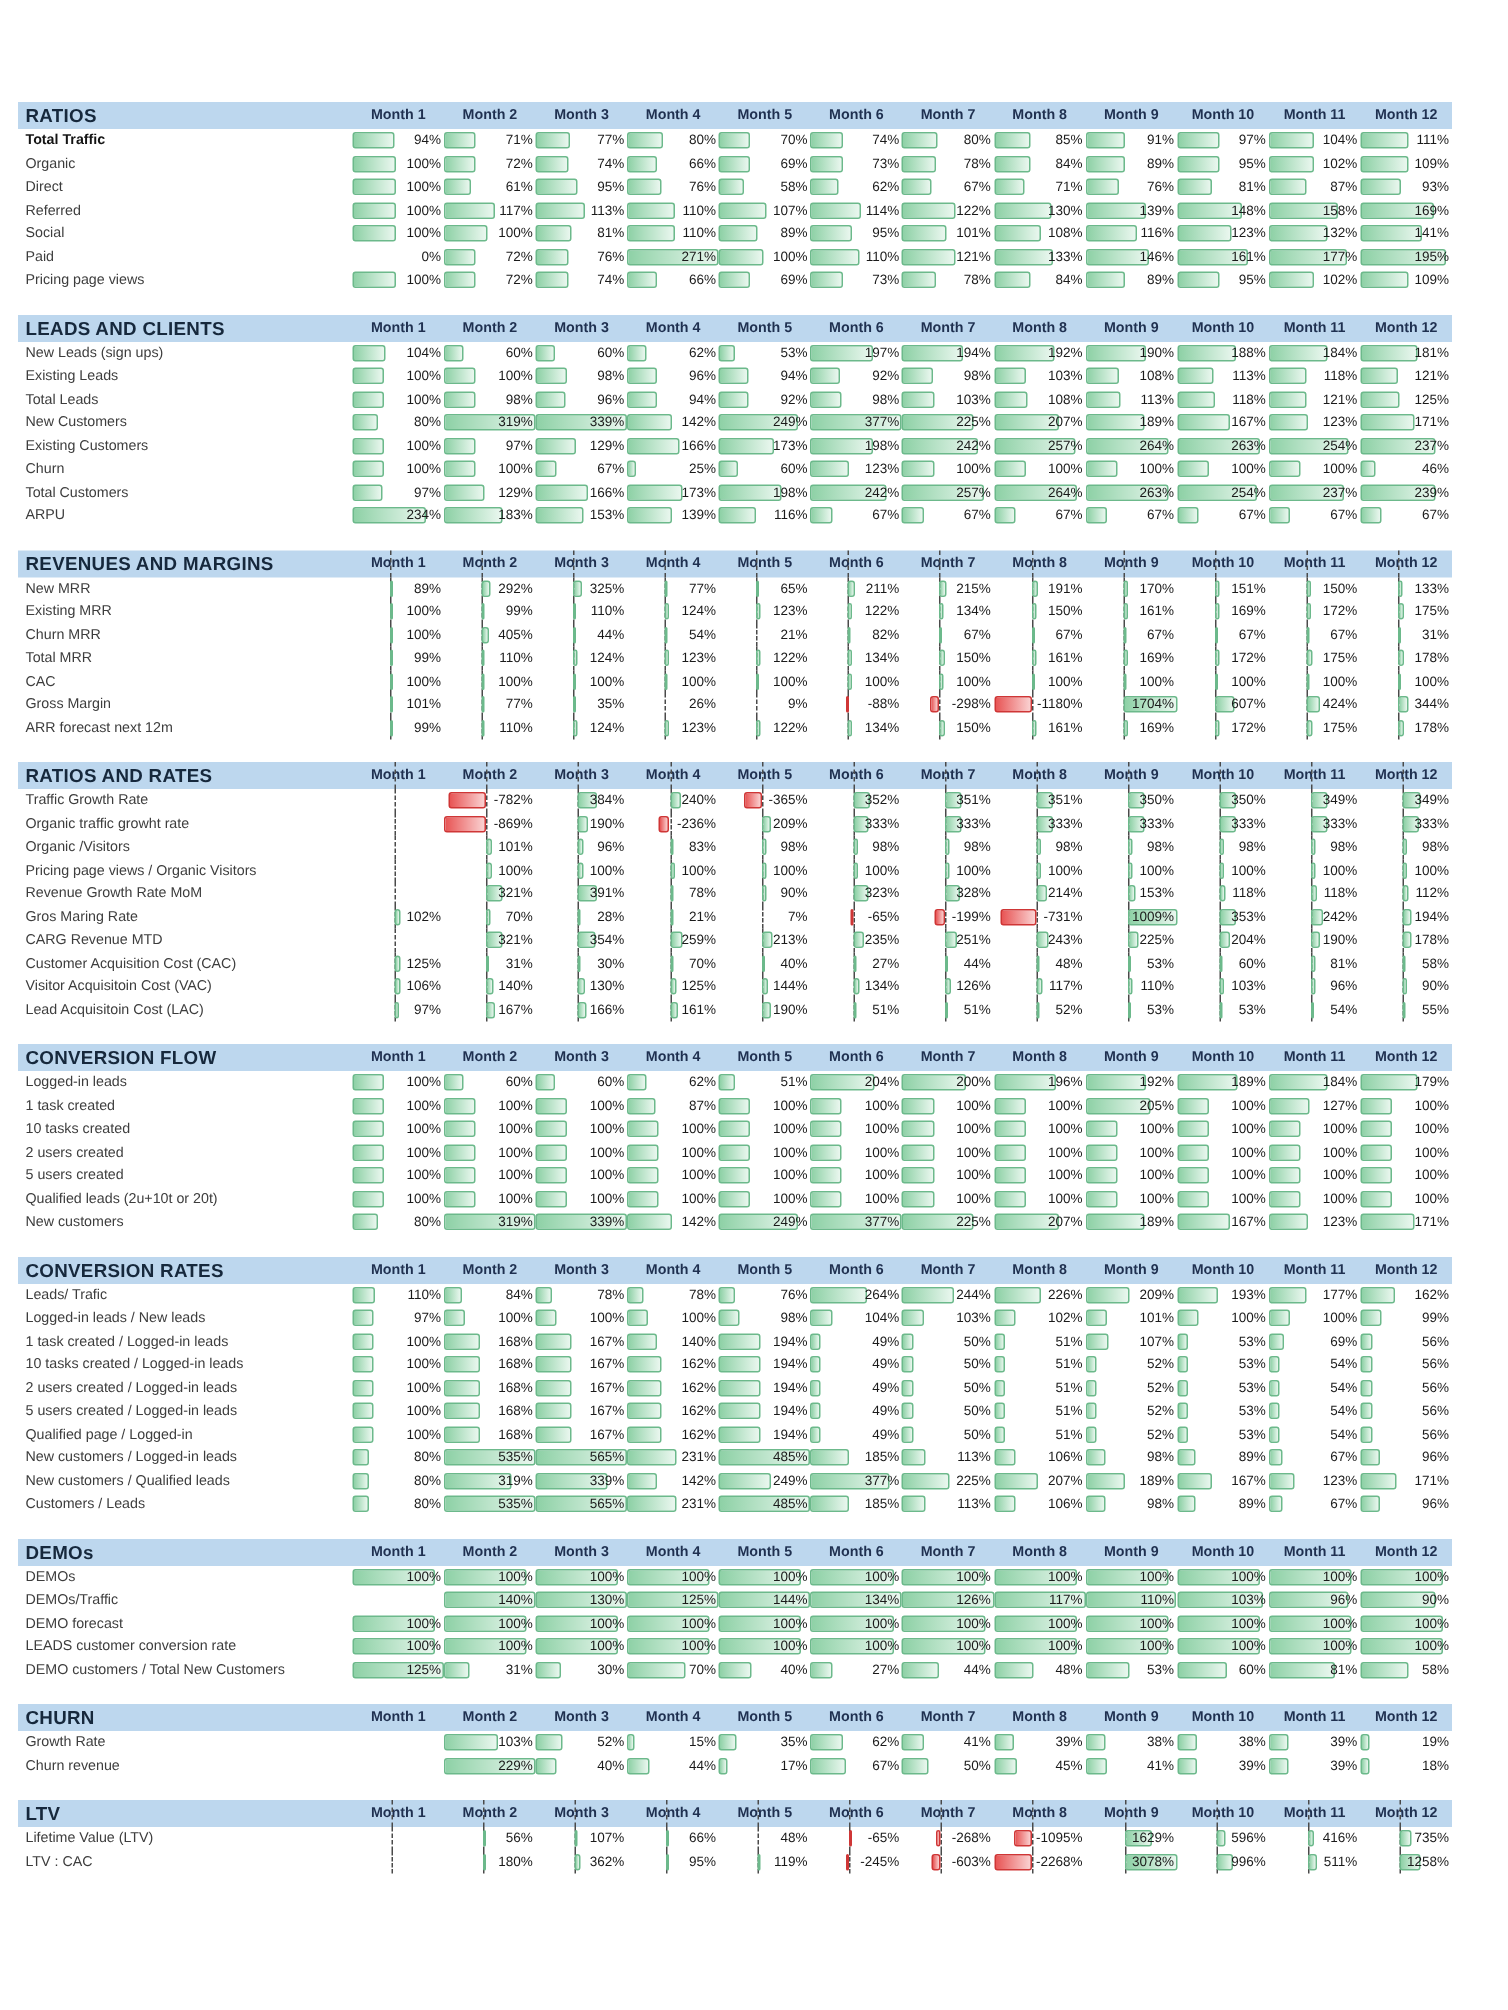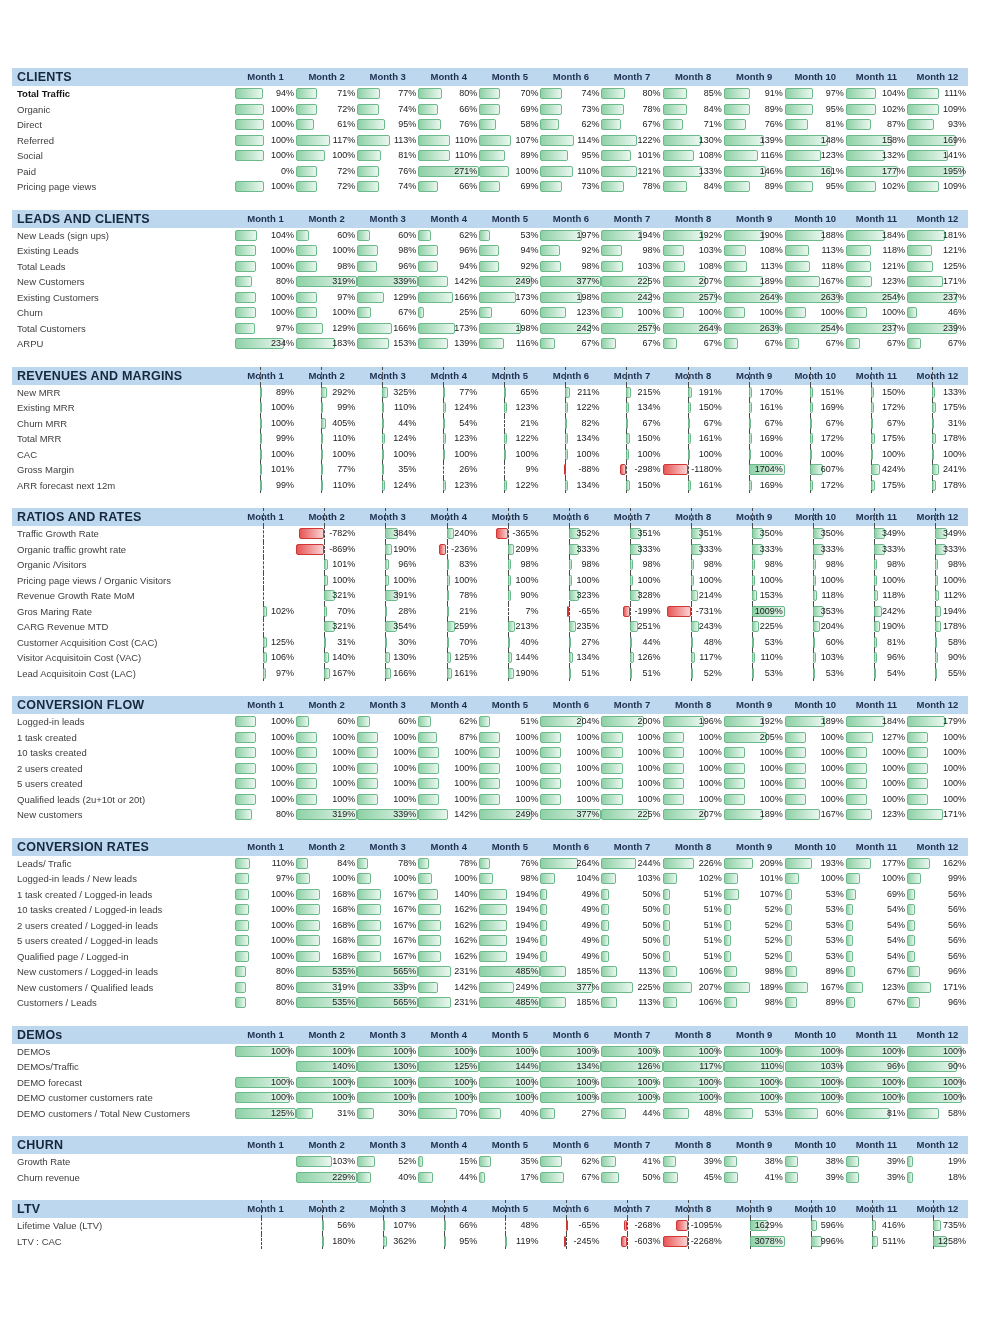--- a/index.html
+++ b/index.html
@@ -20,21 +20,21 @@
   .bar.r{background:linear-gradient(to right,var(--barr,#e85555),#fad2d2);border:1px solid var(--barrb,#cf3636);}
   .axis{position:absolute;top:0;bottom:0;width:0;border-left:1px dashed #4a4a4a;z-index:0;}
 </style>
 </head>
 <body>
 
 <div class="sheet">
   <div id="sections">
       <div class="sec">
         <div class="hrow">
-          <div class="htitle">CLIENTS</div>
+          <div class="htitle">RATIOS</div>
           <div class="hcell"><span>Month 1</span></div>
           <div class="hcell"><span>Month 2</span></div>
           <div class="hcell"><span>Month 3</span></div>
           <div class="hcell"><span>Month 4</span></div>
           <div class="hcell"><span>Month 5</span></div>
           <div class="hcell"><span>Month 6</span></div>
           <div class="hcell"><span>Month 7</span></div>
           <div class="hcell"><span>Month 8</span></div>
           <div class="hcell"><span>Month 9</span></div>
           <div class="hcell"><span>Month 10</span></div>
@@ -1204,21 +1204,21 @@
             <span class="val">607%</span>
           </div>
           <div class="cell">
             <i class="axis" style="left: 40.9154%;"></i>
             <span class="bar g" style="left: 40.9154%; width: 14.7018%;"></span>
             <span class="val">424%</span>
           </div>
           <div class="cell">
             <i class="axis" style="left: 40.9154%;"></i>
             <span class="bar g" style="left: 40.9154%; width: 11.9279%;"></span>
-            <span class="val">241%</span>
+            <span class="val">344%</span>
           </div>
         </div>
         <div class="row">
           <div class="label">ARR forecast next 12m</div>
           <div class="cell">
             <i class="axis" style="left: 40.9154%;"></i>
             <span class="bar g" style="left: 40.9154%; width: 3.43273%;"></span>
             <span class="val">99%</span>
           </div>
           <div class="cell">
@@ -2973,21 +2973,21 @@
           <div class="cell">
             <span class="bar g" style="left: 0%; width: 90.2778%;"></span>
             <span class="val">100%</span>
           </div>
           <div class="cell">
             <span class="bar g" style="left: 0%; width: 90.2778%;"></span>
             <span class="val">100%</span>
           </div>
         </div>
         <div class="row">
-          <div class="label">DEMO customer customers rate</div>
+          <div class="label">LEADS customer conversion rate</div>
           <div class="cell">
             <span class="bar g" style="left: 0%; width: 90.2778%;"></span>
             <span class="val">100%</span>
           </div>
           <div class="cell">
             <span class="bar g" style="left: 0%; width: 90.2778%;"></span>
             <span class="val">100%</span>
           </div>
           <div class="cell">
             <span class="bar g" style="left: 0%; width: 90.2778%;"></span>

